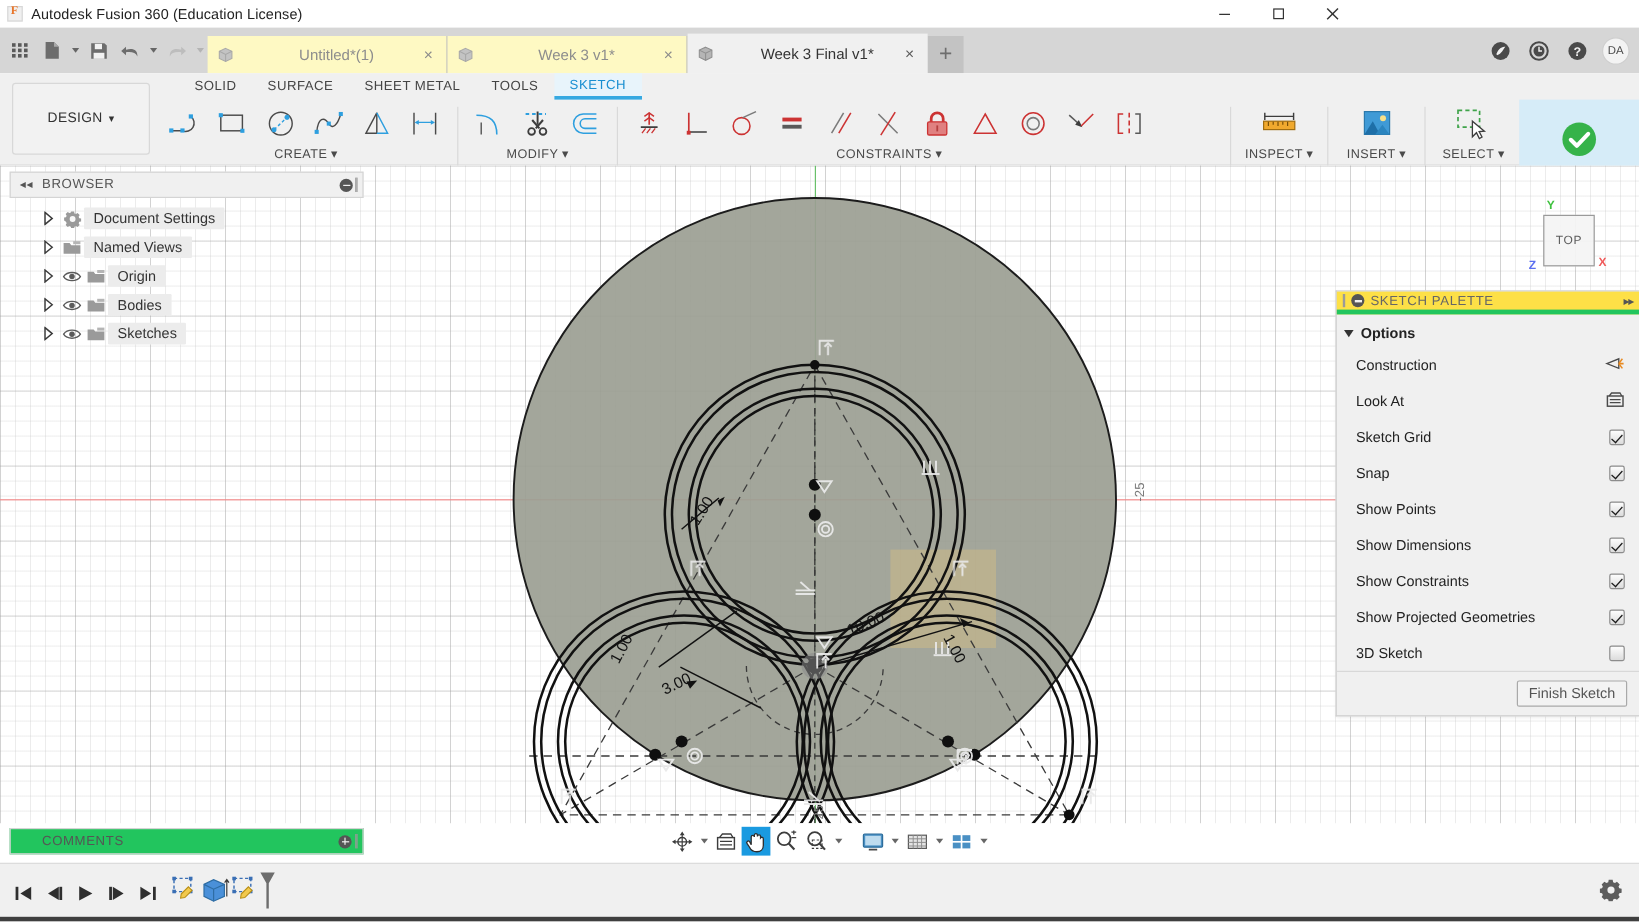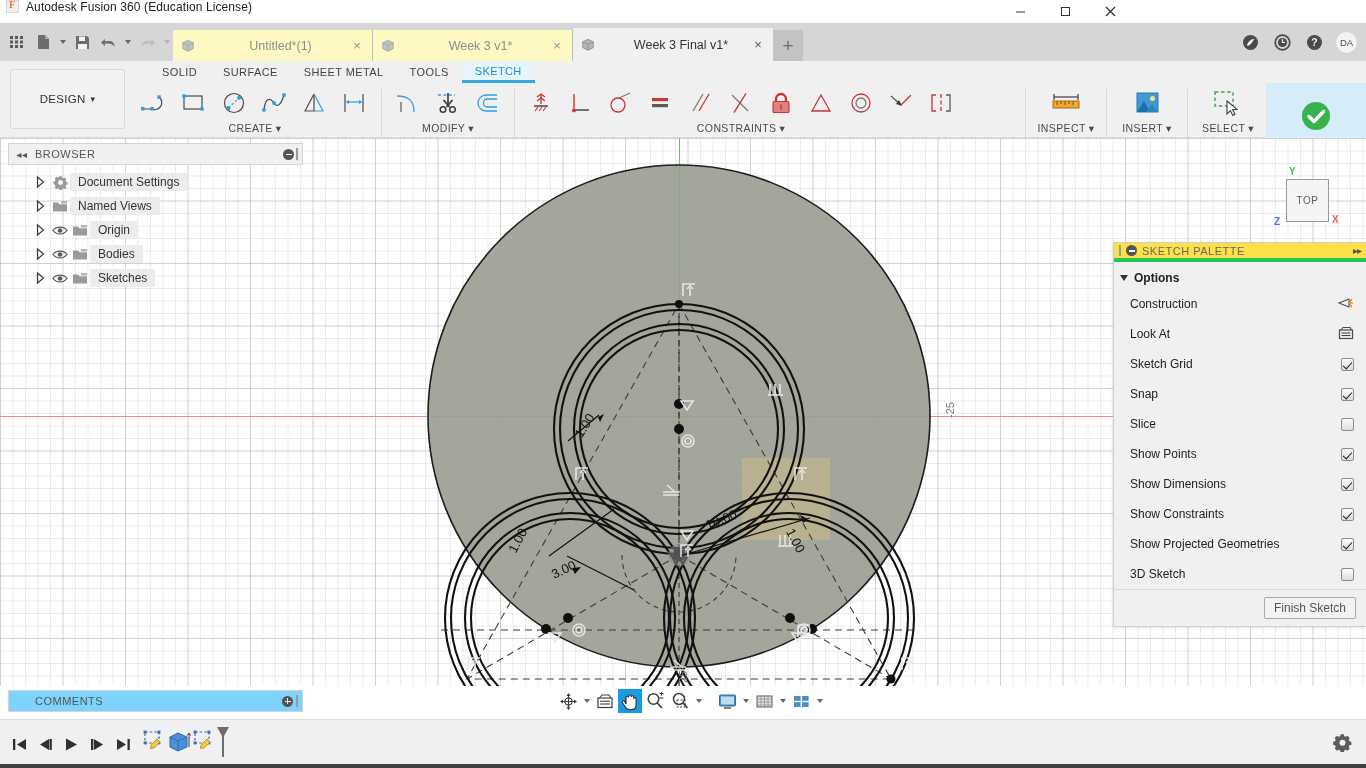--- a/index.html
+++ b/index.html
@@ -8,21 +8,21 @@
     font-family: "Liberation Sans", sans-serif;
     overflow: hidden;
     background: #ffffff;
     -webkit-font-smoothing: antialiased;
   }
   #app { position: relative; width: 1366px; height: 768px; }
 
   
   .titlebar {
     position: absolute; left: 0; top: 0; width: 1133px; height: 23px;
-    background: #ffffff; display: flex; 
+    background: #ffffff; display: flex; align-items: center;
     border-bottom: 0px solid #e0e0e0;
   }
   .app-logo {
     width: 13px; height: 13px; margin-left: 6px; margin-right: 7px;
     background: #f0f0f0; border: 1px solid #d7d7d7; position: relative;
   }
   .app-logo::after {
     content: "F"; position: absolute; left: 2px; top: -2px;
     font-size: 10px; font-weight: bold; color: #e8762c;
     font-family: "Liberation Serif", serif;
@@ -185,21 +185,21 @@
   }
   .pal-footer { border-top: 1px solid #d8d8d8; padding: 7px 10px; display:flex; justify-content:flex-end; }
   .finish-btn {
     border: 1px solid #a9a9a9; background: #f3f3f3; font-size: 12px; color: #555;
     padding: 3px 9px; border-radius: 2px;
   }
 
   
   .comments {
     position: absolute; left: 8px; top: 690px; width: 295px; height: 22px;
-    background: #7dd3fc; border: 1px solid #d4d4d4; display:flex; align-items:center;
+    background: #22c55e; border: 1px solid #d4d4d4; display:flex; align-items:center;
     font-size: 11px; color: #555; letter-spacing: .5px;
   }
   .circ-plus { width: 11px; height: 11px; border-radius: 50%; background: #555; position: relative; }
   .circ-plus::after { content:""; position:absolute; left:2.5px; top:5px; width:6px; height:1.5px; background:#f0f0f0; }
   .circ-plus::before { content:""; position:absolute; left:4.7px; top:2.7px; width:1.5px; height:6px; background:#f0f0f0; }
 
   
   .navbar {
     position: absolute; left: 556px; top: 688px; height: 26px;
     display: flex; align-items: center; gap: 1px;
@@ -921,24 +921,20 @@
 
     <div class="opt-row">
       <span class="lbl">Sketch Grid</span>
       <span class="chk on"></span>
     </div>
     <div class="opt-row">
       <span class="lbl">Snap</span>
       <span class="chk on"></span>
     </div>
     <div class="opt-row">
-      <span class="lbl">Slice</span>
-      <span class="chk"></span>
-    </div>
-    <div class="opt-row">
       <span class="lbl">Show Points</span>
       <span class="chk on"></span>
     </div>
     <div class="opt-row">
       <span class="lbl">Show Dimensions</span>
       <span class="chk on"></span>
     </div>
     <div class="opt-row">
       <span class="lbl">Show Constraints</span>
       <span class="chk on"></span>

